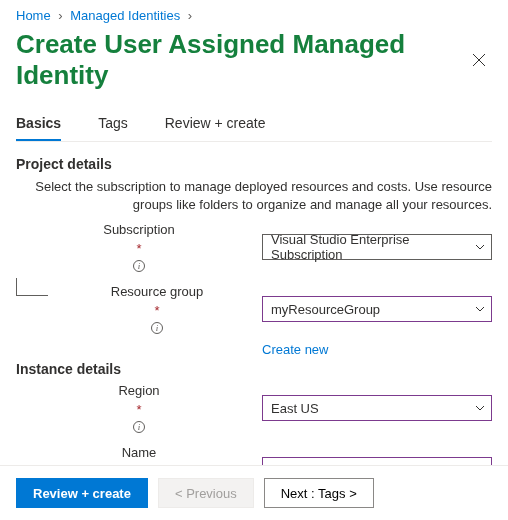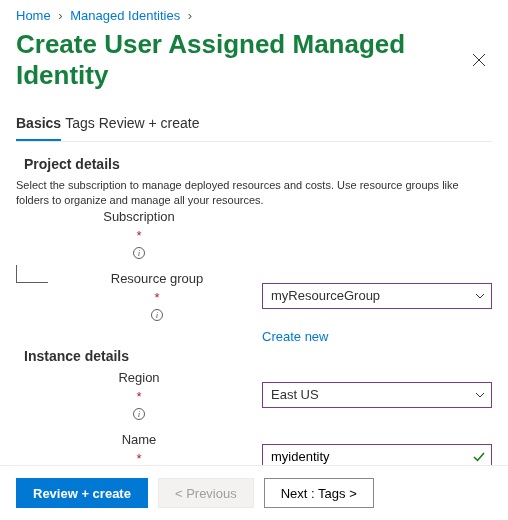--- a/index.html
+++ b/index.html
@@ -13,25 +13,25 @@
     padding: 8px 16px 0 16px;
     position: relative;
     background: #fff;
   }
   .breadcrumb { font-size: 13px; margin-bottom: 6px; }
   .breadcrumb a { color: #0078d4; text-decoration: none; cursor: pointer; }
   .breadcrumb .sep { color: #605e5c; margin: 0 4px; }
   .header-row { display: flex; align-items: center; justify-content: space-between; margin-bottom: 18px; }
   h1 { font-size: 26px; font-weight: 600; margin: 0; color: #15803d; }
   .close-btn { width: 28px; height: 28px; display:flex; align-items:center; justify-content:center; cursor:pointer; color:#323130; }
-  .tabs { display:flex; border-bottom: 1px solid #edebe9; margin-bottom: 14px; gap:4px; }
+  .tabs { display:flex; border-bottom: 1px solid #edebe9; margin-bottom: 14px; gap:37px; }
   .tab { padding: 6px 0 8px 0; font-size: 14px; color:#323130; cursor:pointer; border-bottom: 2px solid transparent; }
   .tab.active { border-bottom: 2px solid #0078d4; font-weight:600; }
-  .section-title { font-weight:600; font-size:14px; margin: 4px 0 6px 8px; }
-  .desc { font-size: 11px; color:#323130; line-height:1.4; margin-bottom: 0; }
+  .section-title { font-weight:600; font-size:14px; margin: 4px 0 6px 0; }
+  .desc { font-size: 13px; color:#323130; line-height:1.4; margin-bottom: 8px; text-align: right; }
   .field-row { display:flex; align-items:center; margin-bottom: 12px; }
   .field-label { width: 246px; font-size:13px; display:flex; align-items:center; gap:4px; color:#323130;flex-direction:column; }
   .field-label.indent { padding-left: 36px; position:relative; }
   .tree-line { position:absolute; left:0; top:-6px; width:32px; height:18px; border-left:1px solid #605e5c; border-bottom:1px solid #605e5c; }
   .req { color:#a4262c; }
   .info-icon { width:12px; height:12px; border:1px solid #605e5c; border-radius:50%; display:inline-flex; align-items:center; justify-content:center; font-size:9px; color:#605e5c; cursor:default; font-style: italic; font-family: serif;}
   .field-control { flex:1; position:relative; }
   .select, .textbox {
     width: 100%;
     height: 26px;
@@ -86,20 +86,28 @@
 
 <div class="section-title">Project details</div>
 <div class="desc">Select the subscription to manage deployed resources and costs. Use resource groups like folders to organize and manage all your resources.</div>
 
 <div class="field-row">
   <div class="field-label">
     <span>Subscription</span>
     <span class="req">*</span>
     <span class="info-icon">i</span>
   </div>
+  <div class="field-control">
+    <div class="select">
+      <span>Visual Studio Enterprise Subscription</span>
+    </div>
+    <svg class="chevron" width="12" height="12" viewBox="0 0 12 12">
+        <path d="M2 4 L6 8 L10 4" stroke="#323130" stroke-width="1" fill="none"></path>
+      </svg>
+  </div>
 </div>
 
 <div class="field-row">
   <div class="field-label indent">
     <span class="tree-line"></span>
     <span>Resource group</span>
     <span class="req">*</span>
     <span class="info-icon">i</span>
   </div>
   <div class="field-control">

